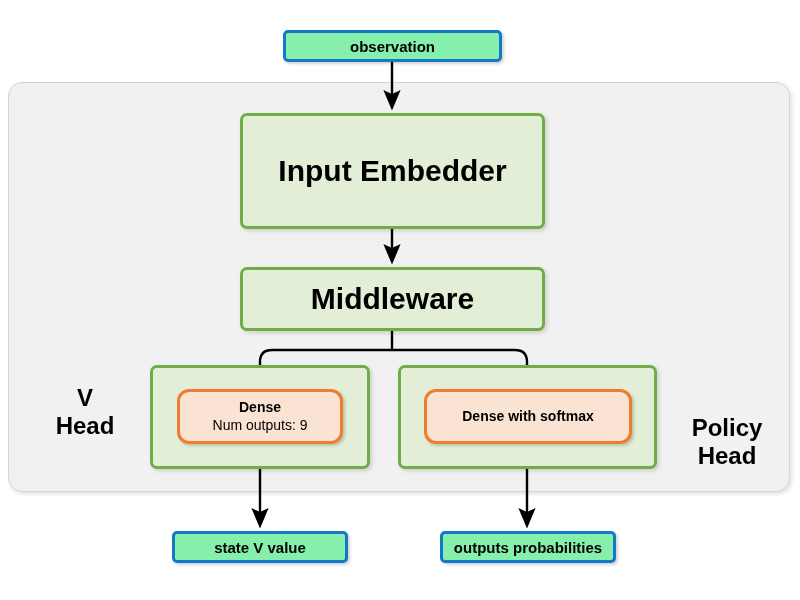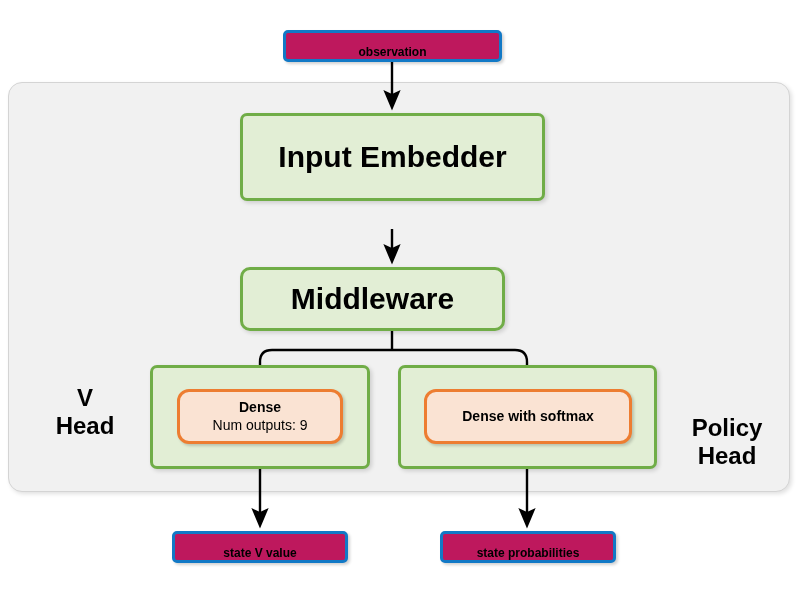--- a/index.html
+++ b/index.html
@@ -42,28 +42,27 @@
     width: 782px;
     height: 410px;
     background: #f1f1f1;
     border: 1px solid #d4d4d4;
     border-radius: 14px;
     box-shadow: 2px 2px 4px rgba(0,0,0,0.12);
   }
 
   
   .io-box {
-    background: #be185d;
+    background: #86efac;
     border: 3px solid #1279c6;
     border-radius: 5px;
     box-shadow: 2px 2px 3px rgba(0,0,0,0.18);
-    font-size: 12px;
-    font-weight: bold;
-    color: #000000;
-    justify-content: flex-end;
+    font-size: 15px;
+    font-weight: bold;
+    color: #000000;
   }
   .io-observation {
     left: 283px;
     top: 30px;
     width: 219px;
     height: 32px;
   }
   .io-state-v {
     left: 172px;
     top: 531px;
@@ -82,32 +81,31 @@
     background: #e2eed5;
     border: 3px solid #70ad47;
     border-radius: 7px;
     box-shadow: 2px 2px 4px rgba(0,0,0,0.15);
     color: #000000;
   }
   .input-embedder {
     left: 240px;
     top: 113px;
     width: 305px;
-    height: 88px;
+    height: 116px;
     font-size: 30px;
     font-weight: bold;
   }
   .middleware {
     left: 240px;
     top: 267px;
-    width: 265px;
+    width: 305px;
     height: 64px;
     font-size: 30px;
     font-weight: bold;
-    border-radius: 10px;
   }
 
   
   .head-group {
     background: #e2eed5;
     border: 3px solid #70ad47;
     border-radius: 7px;
     box-shadow: 2px 2px 4px rgba(0,0,0,0.15);
   }
   .v-head-group {
@@ -237,16 +235,16 @@
   <div class="head-label policy-head-label">
     <div>Policy</div>
     <div>Head</div>
   </div>
 
   <div class="node io-box io-state-v">
     <span>state V value</span>
   </div>
 
   <div class="node io-box io-action-probs">
-    <span>state probabilities</span>
+    <span>outputs probabilities</span>
   </div>
 
 </div>
 
 </body></html>

